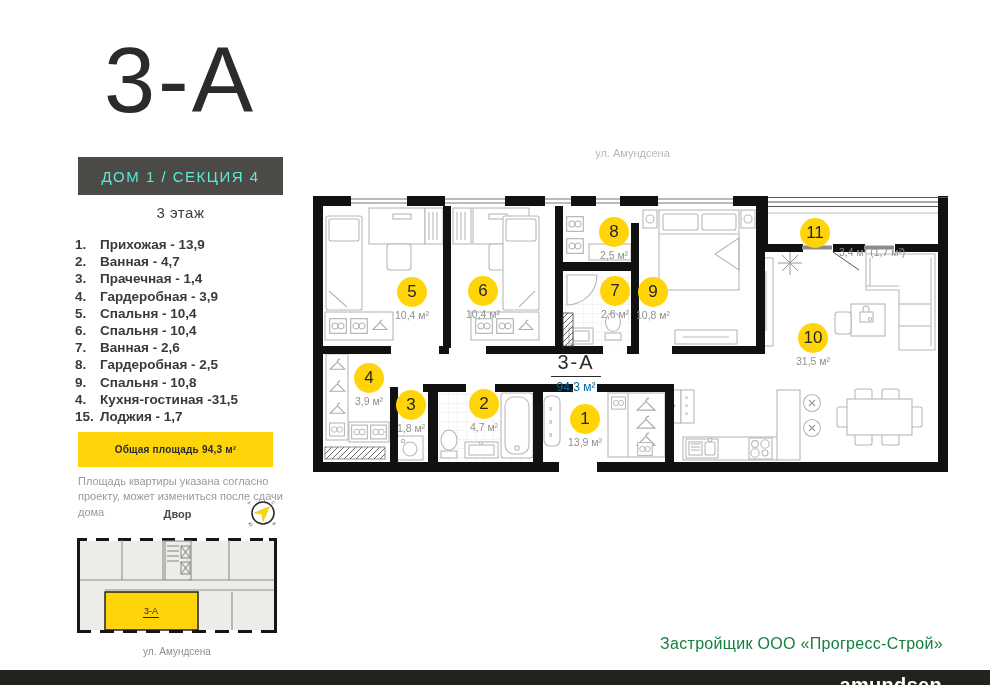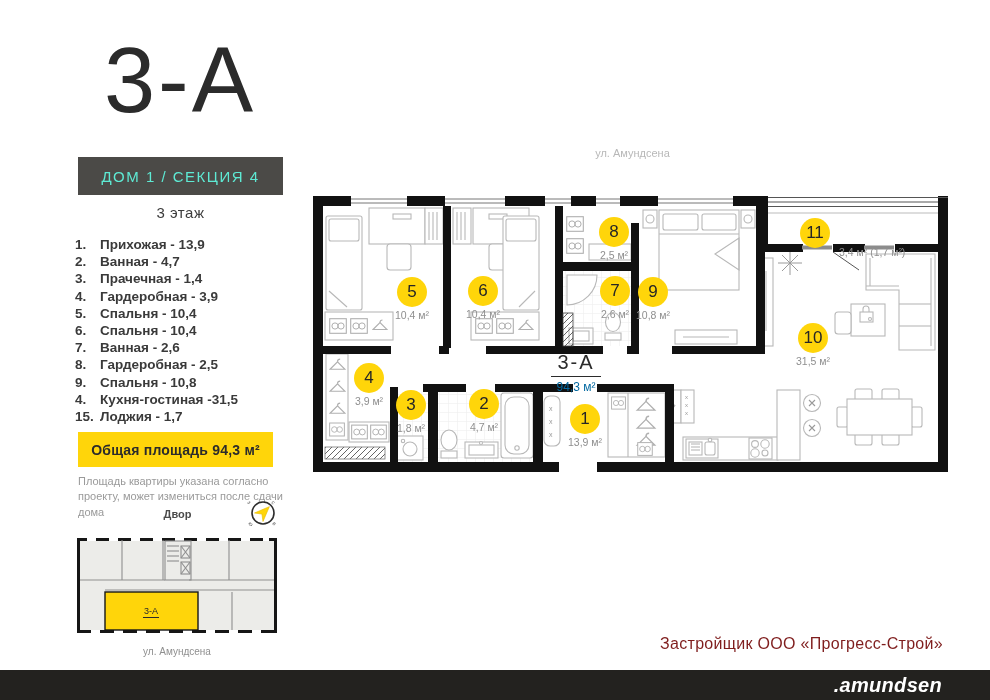--- a/index.html
+++ b/index.html
@@ -10,42 +10,42 @@
   
   .big-title{left:60px;top:30px;width:240px;text-align:center;font-size:92px;font-weight:200;
              letter-spacing:3px;color:#2b2b2b;line-height:1.1;}
   .house-box{left:78px;top:157px;width:205px;height:38px;background:#4b4a47;color:#5eead4;
              display:flex;align-items:center;justify-content:center;font-size:15px;letter-spacing:1.5px;}
   .floor-label{left:78px;top:204px;width:205px;text-align:center;font-size:15px;color:#3c3c3c;letter-spacing:.5px;}
   .room-list{left:75px;top:236px;width:235px;font-size:13.5px;font-weight:700;color:#3a3a3a;}
   .room-row{display:flex;line-height:17.2px;}
   .room-num{width:25px;flex:0 0 25px;}
   .total-box{left:78px;top:432px;width:195px;height:35px;background:#ffd50a;color:#2b2b2b;
-             display:flex;align-items:center;justify-content:center;font-size:14px;font-weight:600;letter-spacing:.2px;}
+             display:flex;align-items:center;justify-content:center;font-size:10px;font-weight:600;letter-spacing:.2px;}
   .disclaimer{left:78px;top:474px;width:215px;font-size:11px;line-height:1.4;color:#9a9a9a;}
   .dvor{left:130px;top:508px;width:95px;text-align:center;font-size:11px;color:#4a4a4a;font-weight:bold;}
   .mini-street{left:77px;top:646px;width:200px;text-align:center;font-size:10px;color:#8f8f8f;}
 
   
   .plan-street{left:520px;top:147px;width:225px;text-align:center;font-size:11px;color:#b8b8b8;}
   .unit-label{left:541px;top:351px;width:70px;text-align:center;}
   .unit-label .u{font-size:20px;letter-spacing:2px;color:#2b2b2b;border-bottom:1.5px solid #2b2b2b;
                  display:inline-block;padding:0 6px 2px 6px;}
   .unit-label .a{font-size:12px;color:#0369a1;margin-top:3px;}
 
   
   .badge{width:0;height:0;}
   .badge-circle{position:absolute;left:-15px;top:-15px;width:30px;height:30px;border-radius:50%;
                 background:#ffd50a;color:#262626;font-size:17px;display:flex;align-items:center;justify-content:center;}
   .badge-area{position:absolute;left:-50px;top:17px;width:100px;text-align:center;font-size:10.5px;color:#8f8f8f;}
   .badge.side .badge-area{left:24px;top:-7px;width:120px;text-align:left;margin-top:20px;}
 
   
-  .developer{right:47px;top:635px;font-size:16px;color:#7f1d1d;letter-spacing:.3px;}
-  .footer-bar{left:0;top:670px;width:990px;height:30px;background:#23221f;font-style:italic;}
+  .developer{right:47px;top:635px;font-size:16px;color:#15803d;letter-spacing:.3px;}
+  .footer-bar{left:0;top:670px;width:990px;height:15px;background:#23221f;}
   .brand{position:absolute;right:48px;top:0;height:30px;line-height:30px;color:#fff;
          font-size:20px;font-weight:700;letter-spacing:.3px;}
 </style>
 </head>
 <body>
 
 <div class="page">
 
   <div class="abs big-title">3-А</div>
   <div class="abs house-box">ДОМ 1 / СЕКЦИЯ 4</div>

